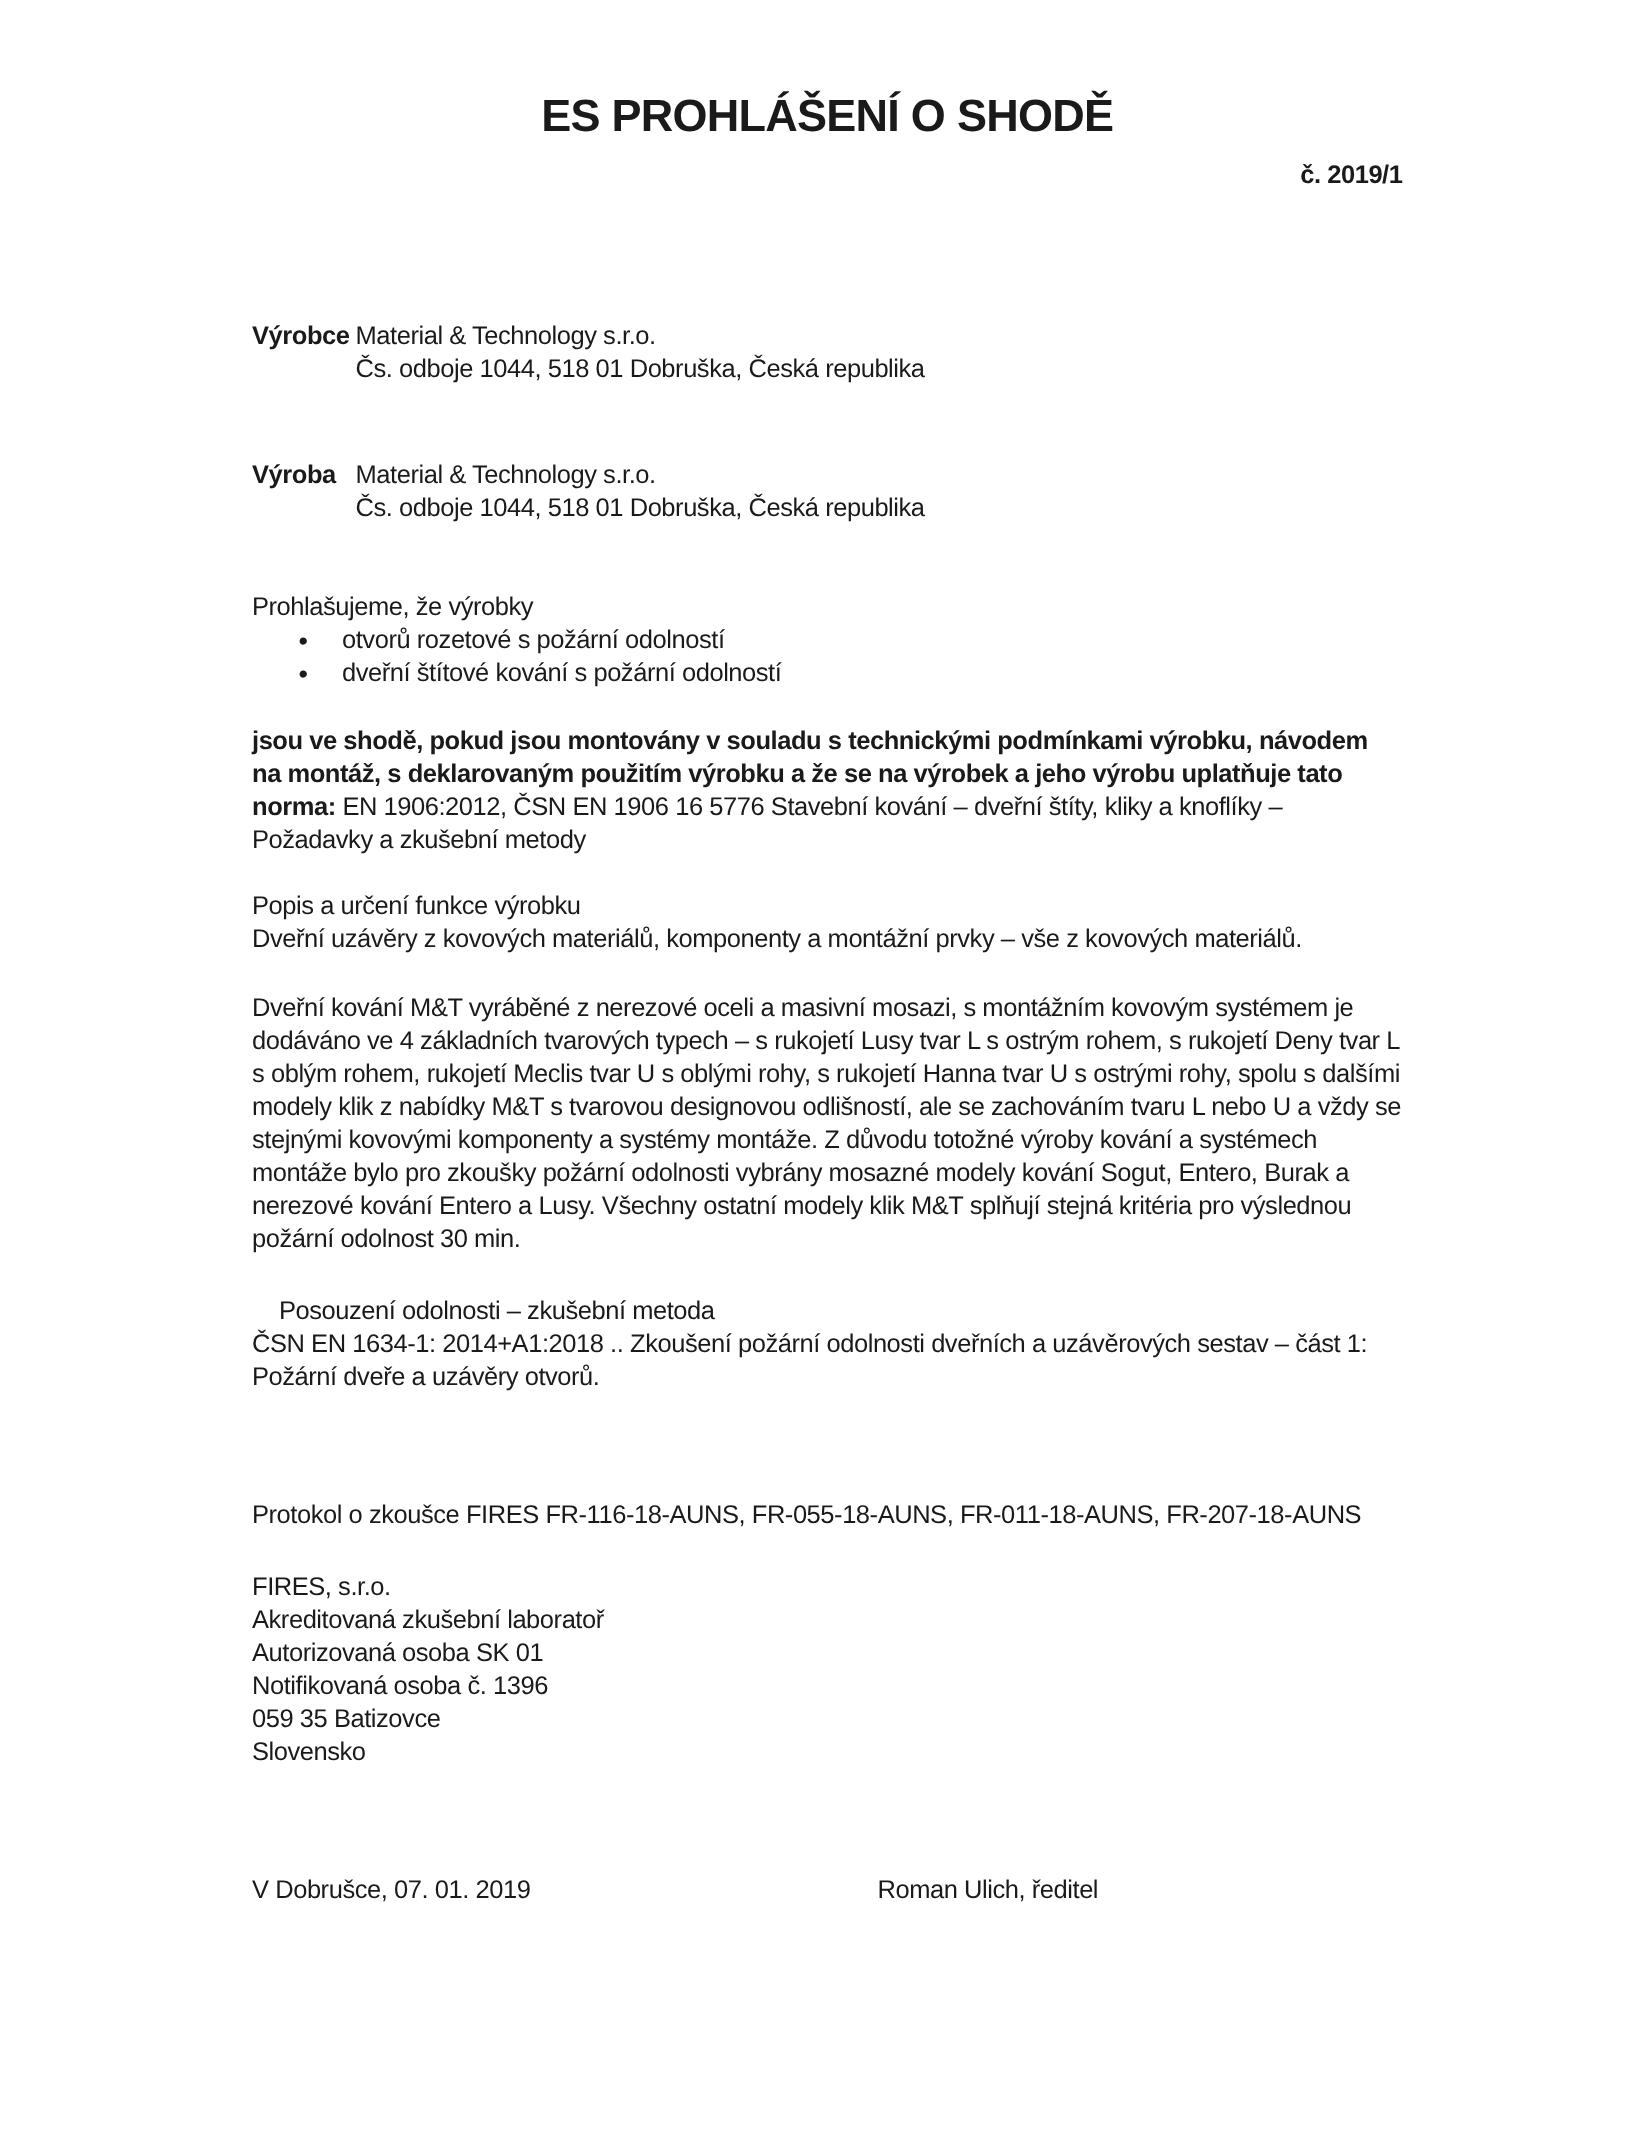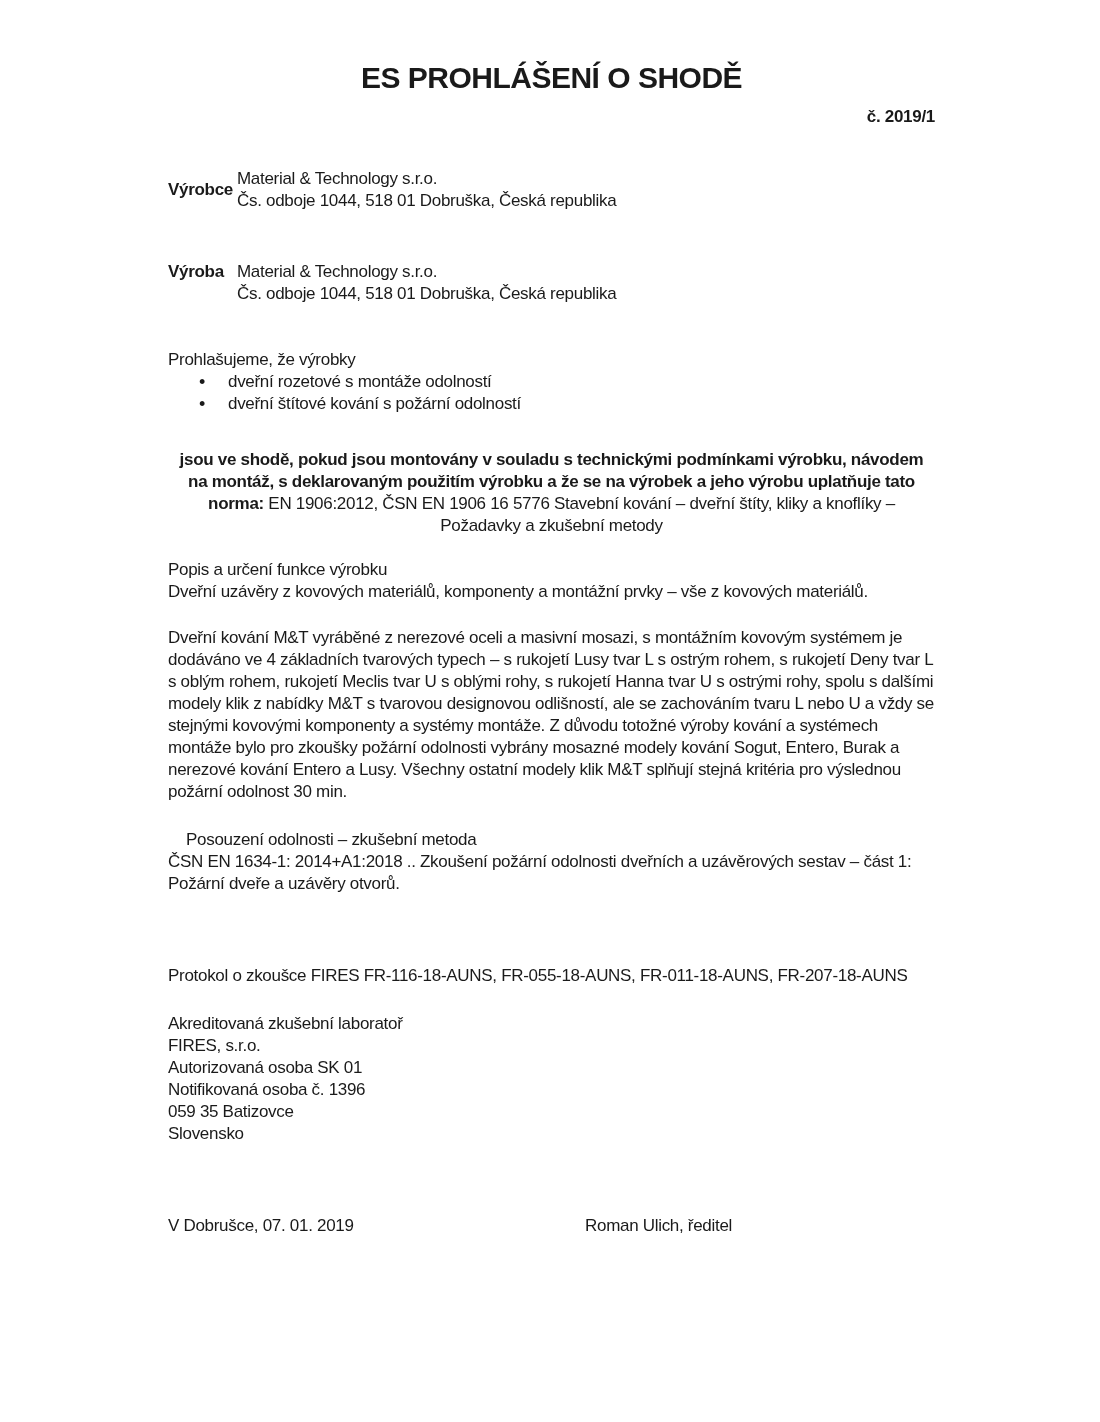--- a/index.html
+++ b/index.html
@@ -25,36 +25,36 @@
     line-height: 30px;
     font-weight: bold;
     letter-spacing: -0.5px;
   }
   .doc-number {
     text-align: right;
     font-weight: bold;
     margin-top: 13px;
   }
   .party { display: flex; }
-  .party-manufacturer { margin-top: 40px; align-items: center; }
+  .party-manufacturer { margin-top: 85px; }
   .party-production { margin-top: 49px; }
   .party-label { width: 69px; font-weight: bold; flex: none; }
   .party-info { flex: 1; }
   .section-heading { font-weight: normal; }
   .declaration-heading { margin-top: 44px; }
   .bullet-list { list-style: none; margin-top: 0; }
   .bullet-list li { position: relative; padding-left: 60px; }
   .bullet-list li::before {
     content: "\2022";
     position: absolute;
     left: 31px;
     top: 0;
     font-size: 18px;
   }
-  .conformity-para { margin-top: 34px; text-align: center; }
+  .conformity-para { margin-top: 23px; }
   .conformity-bold { font-weight: bold; }
   .description-heading { margin-top: 22px; }
   .description-detail { margin-top: 24px; }
   .assessment-heading { margin-top: 26px; margin-left: 18px; }
   .protocol-para { margin-top: 70px; font-weight: normal; }
   .laboratory-block { margin-top: 26px; }
   .footer-row { display: flex; margin-top: 70px; }
   .footer-place { width: 417px; flex: none; }
 </style>
 </head>
@@ -76,39 +76,39 @@
   <div class="party party-production">
     <div class="party-label">Výroba</div>
     <div class="party-info">
       <div>Material &amp; Technology s.r.o.</div>
       <div>Čs. odboje 1044, 518 01 Dobruška, Česká republika</div>
     </div>
   </div>
 
   <div class="section-heading declaration-heading">Prohlašujeme, že výrobky</div>
   <ul class="bullet-list">
-    <li>dveřní rozetové s montáže odolností</li>
+    <li>otvorů rozetové s požární odolností</li>
     <li>dveřní štítové kování s požární odolností</li>
   </ul>
 
   <p class="conformity-para"><span class="conformity-bold">jsou ve shodě, pokud jsou montovány v souladu s technickými podmínkami výrobku, návodem na montáž, s deklarovaným použitím výrobku a že se na výrobek a jeho výrobu uplatňuje tato norma:</span> <span>EN 1906:2012, ČSN EN 1906 16 5776 Stavební kování – dveřní štíty, kliky a knoflíky – Požadavky a zkušební metody</span></p>
 
   <div class="section-heading description-heading">Popis a určení funkce výrobku</div>
   <p>Dveřní uzávěry z kovových materiálů, komponenty a montážní prvky – vše z kovových materiálů.</p>
 
   <p class="description-detail">Dveřní kování M&amp;T vyráběné z nerezové oceli a masivní mosazi, s montážním kovovým systémem je dodáváno ve 4 základních tvarových typech – s rukojetí Lusy tvar L s ostrým rohem, s rukojetí Deny tvar L s oblým rohem, rukojetí Meclis tvar U s oblými rohy, s rukojetí Hanna tvar U s ostrými rohy, spolu s dalšími modely klik z nabídky M&amp;T s tvarovou designovou odlišností, ale se zachováním tvaru L nebo U a vždy se stejnými kovovými komponenty a systémy montáže. Z důvodu totožné výroby kování a systémech montáže bylo pro zkoušky požární odolnosti vybrány mosazné modely kování Sogut, Entero, Burak a nerezové kování Entero a Lusy. Všechny ostatní modely klik M&amp;T splňují stejná kritéria pro výslednou požární odolnost 30 min.</p>
 
   <div class="section-heading assessment-heading">Posouzení odolnosti – zkušební metoda</div>
   <p>ČSN EN 1634-1: 2014+A1:2018 .. Zkoušení požární odolnosti dveřních a uzávěrových sestav – část 1: Požární dveře a uzávěry otvorů.</p>
 
   <p class="protocol-para">Protokol o zkoušce FIRES FR-116-18-AUNS, FR-055-18-AUNS, FR-011-18-AUNS, FR-207-18-AUNS</p>
 
   <div class="laboratory-block">
+    <div>FIRES, s.r.o.</div>
     <div>Akreditovaná zkušební laboratoř</div>
-    <div>FIRES, s.r.o.</div>
     <div>Autorizovaná osoba SK 01</div>
     <div>Notifikovaná osoba č. 1396</div>
     <div>059 35 Batizovce</div>
     <div>Slovensko</div>
   </div>
 
   <div class="footer-row">
     <div class="footer-place">V Dobrušce, 07. 01. 2019</div>
     <div>Roman Ulich, ředitel</div>
   </div>

